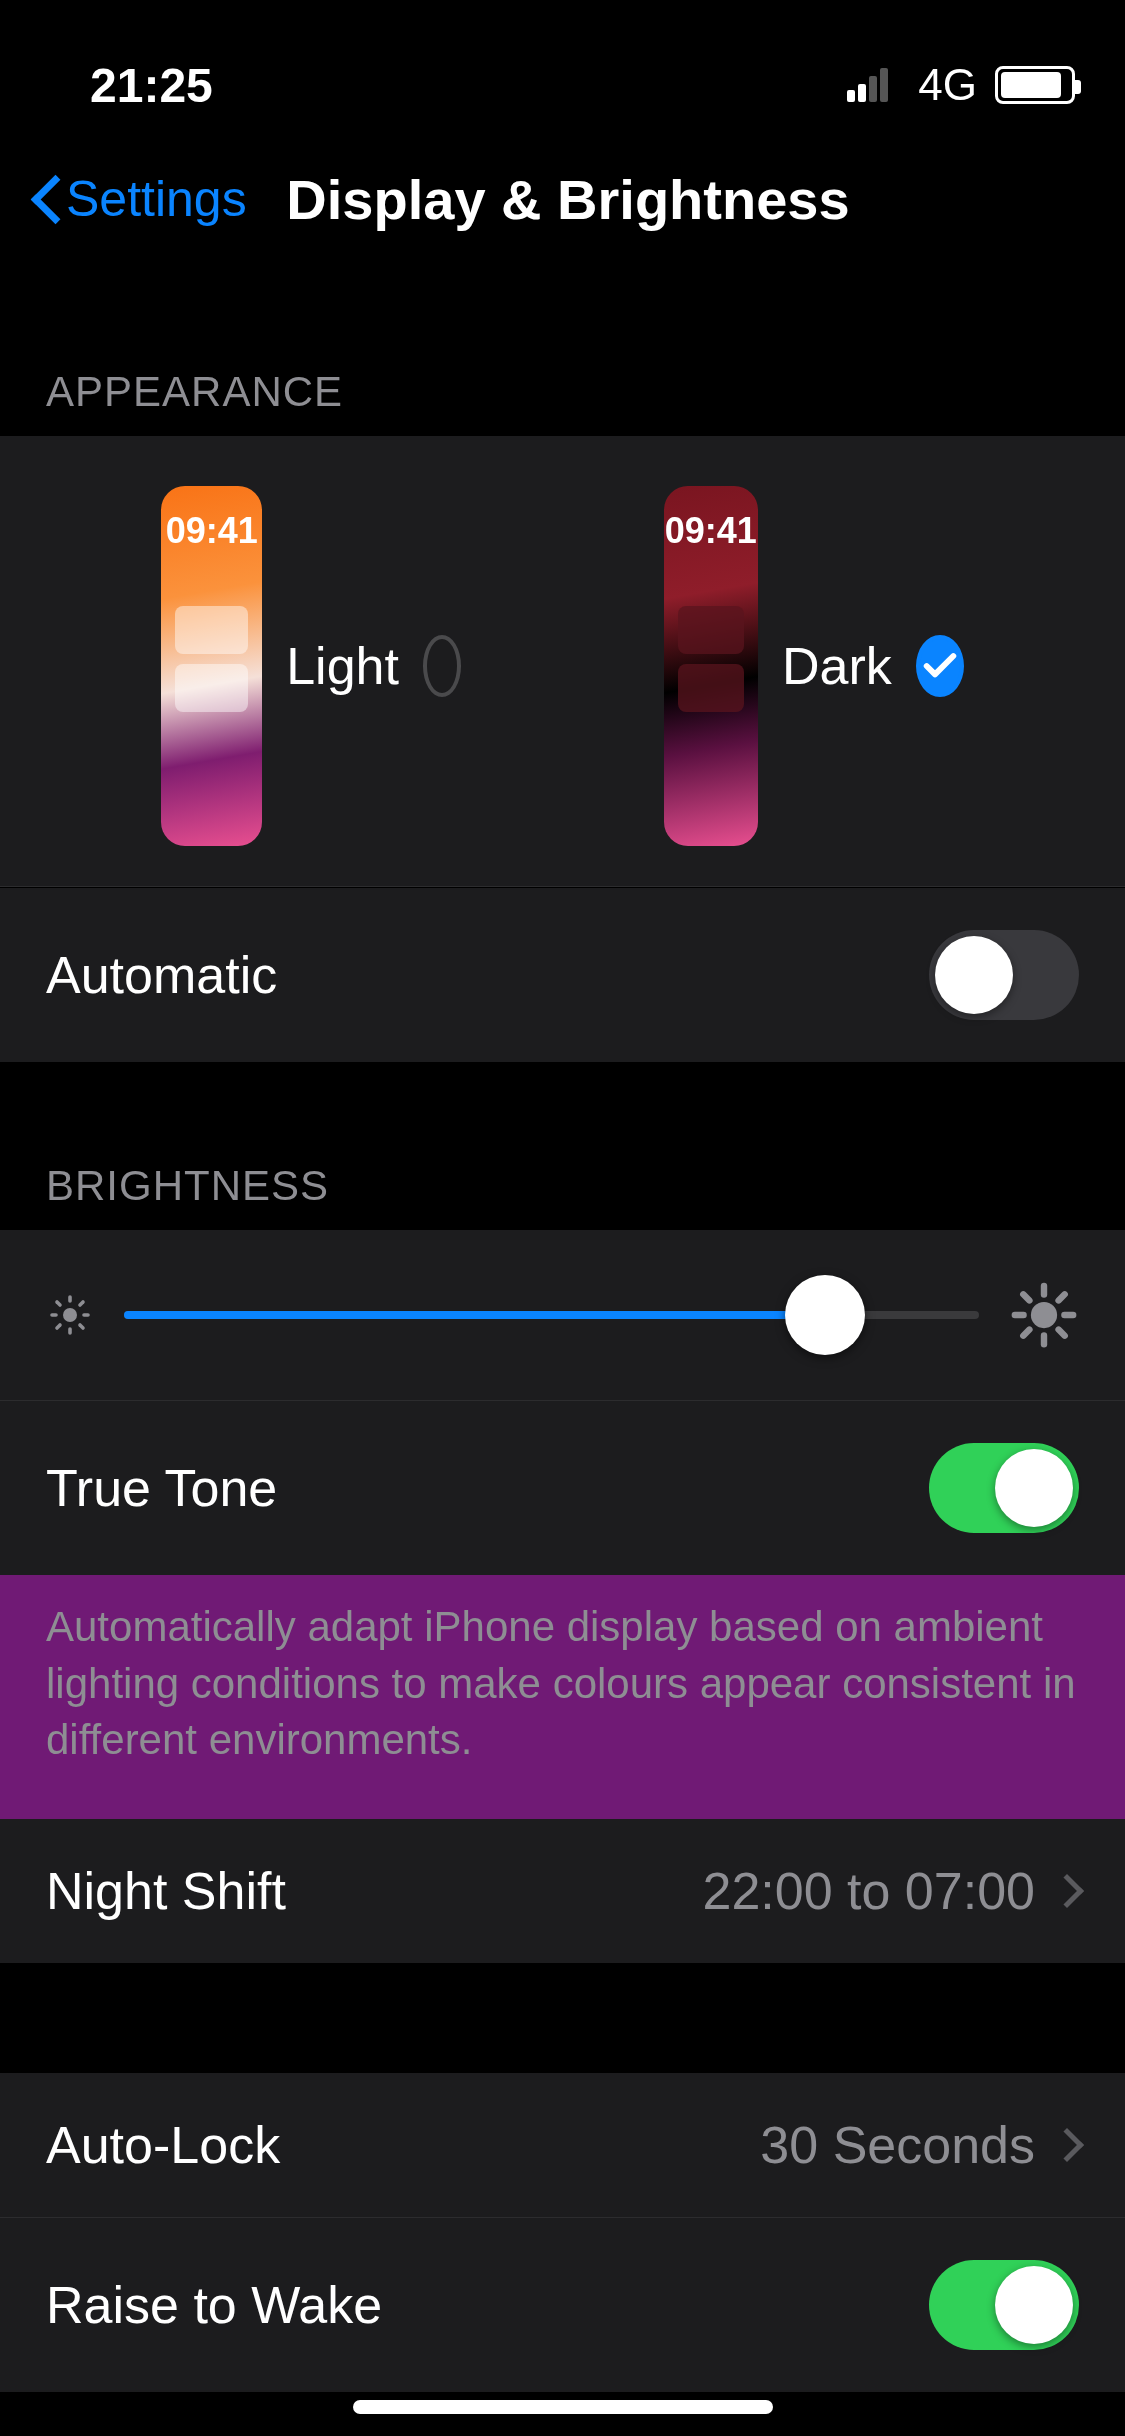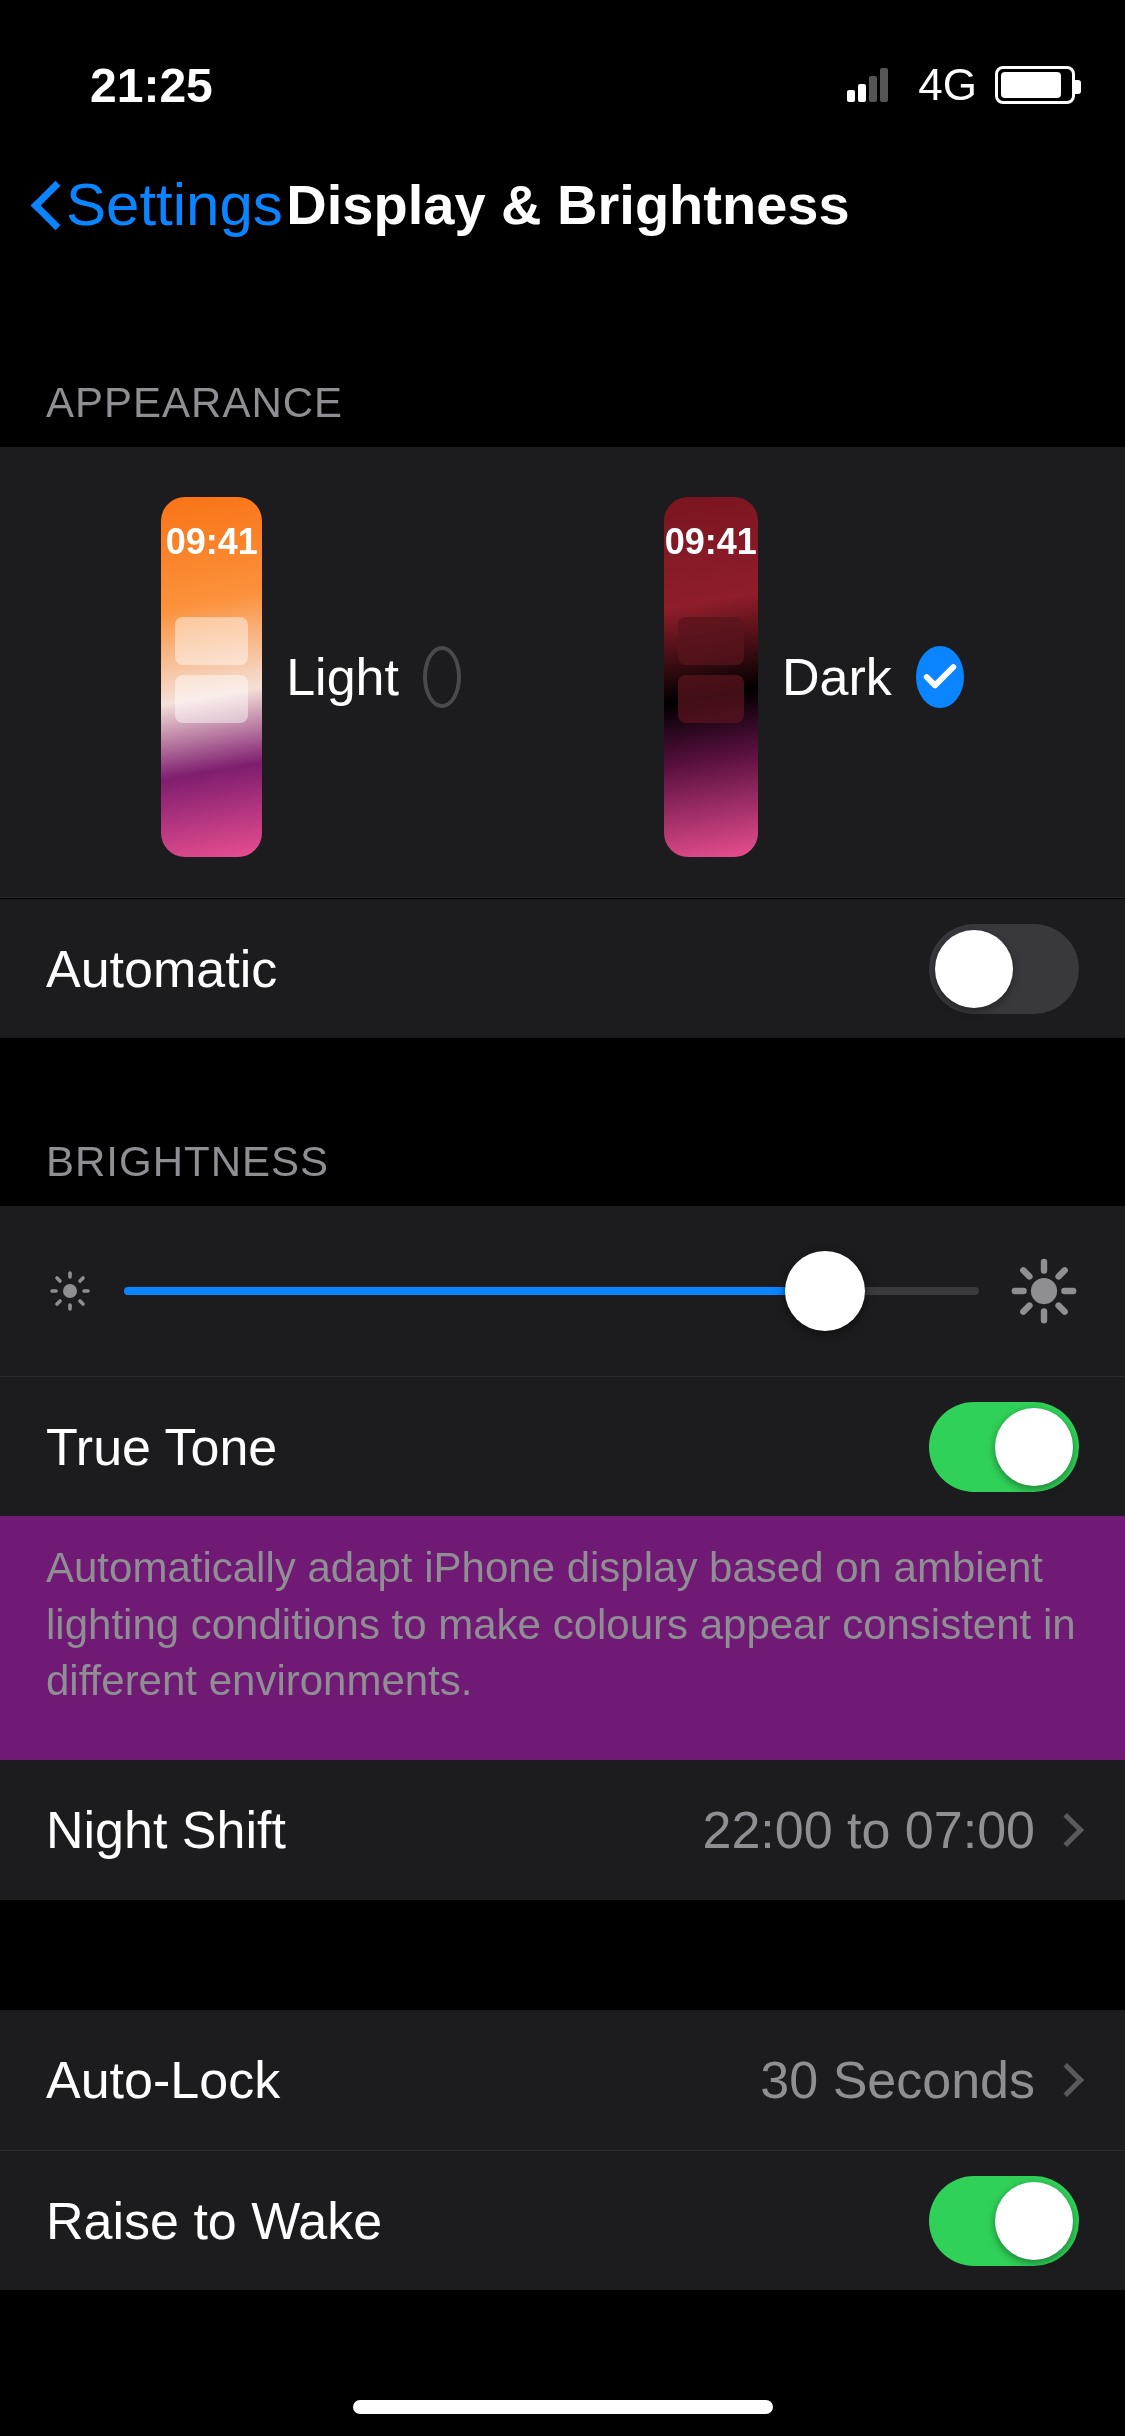--- a/index.html
+++ b/index.html
@@ -63,21 +63,21 @@
     width: 60px; background:#fff; border-radius:4px;
   }
   
   .nav {
     display:flex; align-items:center;
     padding: 30px 30px 40px 30px;
     position: relative;
   }
   .back {
     display:flex; align-items:center;
-    color:#0a84ff; font-size:60px;
+    color:#0a84ff; font-size:50px;
   }
   .chevron-left {
     width: 30px; height: 50px;
     display:inline-block; position:relative; margin-right:6px;
   }
   .chevron-left::before {
     content:""; position:absolute; left:8px; top:8px;
     width:28px; height:28px;
     border-left:7px solid #0a84ff;
     border-bottom:7px solid #0a84ff;
@@ -132,21 +132,21 @@
     border:4px solid #4a4a4c;
     display:flex; align-items:center; justify-content:center;
   }
   .radio.checked {
     background:#0a84ff; border-color:#0a84ff;
   }
   .radio.checked svg { width:40px; height:40px; }
   
   .row {
     display:flex; align-items:center; justify-content:space-between;
-    padding: 24px 46px;
+    padding: 42px 46px;
     min-height: 140px;
     border-top: 1px solid #000;
   }
   .group .row:first-child { border-top: none; }
   .row-label { font-size:52px; }
   .row-value { font-size:52px; color:#8e8e93; display:flex; align-items:center; gap:20px; }
   .chevron-right {
     width:24px; height:24px;
     border-top:5px solid #5a5a5e;
     border-right:5px solid #5a5a5e;

